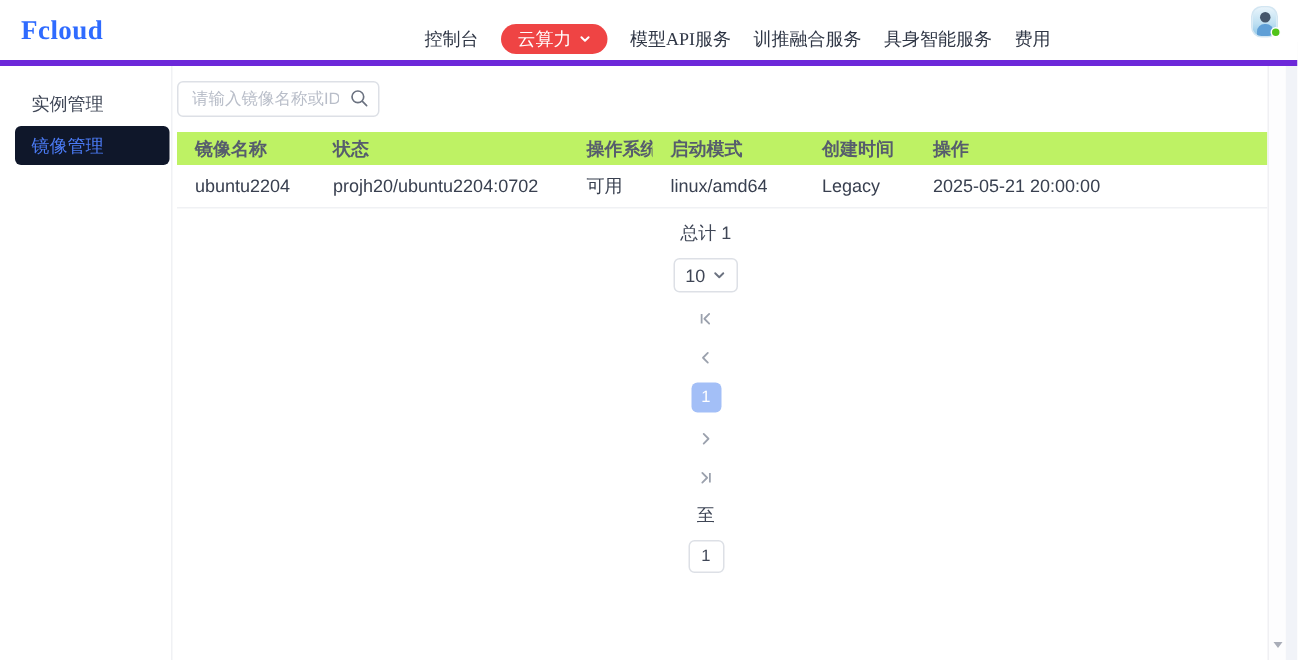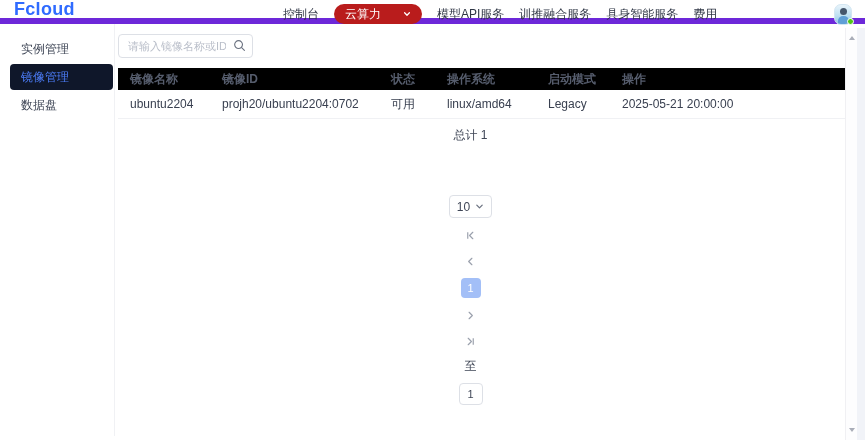--- a/index.html
+++ b/index.html
@@ -1,27 +1,27 @@
 <!DOCTYPE html>
 <html><head>
 <meta charset="utf-8">
 <style>
   * { margin:0; padding:0; box-sizing:border-box; }
   html,body { width:865px; height:440px; overflow:hidden; background:#fff;
     font-family:"Liberation Sans","DejaVu Sans",sans-serif; }
   .page { position:relative; width:865px; height:440px; background:#fff; }
 
   
-  .header { position:relative; height:24px; background:#fff; border-bottom:6px solid #6d28d9;
-    display:flex; align-items:center; z-index:5; }
+  .header { position:relative; height:44px; background:#fff; border-bottom:4px solid #6d28d9;
+    display:flex; align-items:center; z-index:5;font-family:Liberation Serif, serif; }
   .logo { margin-left:14px; font-size:18px; font-weight:700; color:#2f6bff; letter-spacing:.3px; }
-  .nav { position:absolute; left:283px; top:0; height:28px; display:flex; align-items:center; gap:15px; }
+  .nav { position:absolute; left:283px; top:12px; height:28px; display:flex; align-items:center; gap:15px; }
   .nav-item { font-size:12px; color:#2f3645; cursor:pointer; white-space:nowrap; }
-  .nav-pill { background:#b91c1c; color:#fff; height:20px; border-radius:11px; padding:0 11px;
-    display:flex; align-items:center; gap:22px; font-size:12px; cursor:pointer; }
+  .nav-pill { background:#ef4444; color:#fff; height:20px; border-radius:11px; padding:0 11px;
+    display:flex; align-items:center; gap:5px; font-size:12px; cursor:pointer; }
   .chev-down { width:8px; height:8px; display:inline-block; }
   .avatar-wrap { position:absolute; right:12px; top:4px; width:20px; height:21px; cursor:pointer; }
   .avatar { width:18px; height:21px; margin-left:1px; border-radius:7px;
     background:linear-gradient(180deg,#e8f4fb 0%,#bfe0f2 55%,#8fc6e8 100%);
     position:relative; overflow:hidden; border:1px solid #d3e6f2; }
   .avatar .head { position:absolute; left:5px; top:3px; width:7px; height:7px; border-radius:50%; background:#45566b; }
   .avatar .body { position:absolute; left:3px; top:11px; width:11px; height:9px; border-radius:5px 5px 0 0; background:#5f9fd6; }
   .status-dot { position:absolute; right:-1px; bottom:0; width:7px; height:7px; border-radius:50%;
     background:#52c41a; border:1px solid #fff; }
 
@@ -39,31 +39,31 @@
   .search-box input { width:100%; height:100%; border:1px solid #dde0e6; border-radius:4px;
     padding:0 26px 0 9px; font-size:11px; color:#3f4656; outline:none;
     font-family:"Liberation Sans","DejaVu Sans",sans-serif; }
   .search-box input::placeholder { color:#b9bec9; }
   .search-icon { position:absolute; right:7px; top:5px; width:13px; height:13px; cursor:pointer; }
 
   
   .table { width:727px; font-size:12px; }
   .trow { display:grid; grid-template-columns:92px 169px 56px 101px 74px 140px auto; align-items:center; }
   .trow > div { padding-left:12px; white-space:nowrap; overflow:hidden; }
-  .thead { background:#000000; height:22px; color:#565d6d; font-weight:700; }
+  .thead { background:#bef264; height:22px; color:#565d6d; font-weight:700; }
   .tbody-row { height:29px; color:#394050; border-bottom:1px solid #f0f1f4; background:#fff; }
   .action-box { display:inline-block; border:1px solid #e2574c; border-radius:6px;
     padding:3px 8px; }
   .action-link { color:#5069e5; font-size:12px; cursor:pointer; }
 
   
   .pagination { display:flex; justify-content:flex-end; align-items:center; gap:8px;
     margin:8px 22px 0 0; font-size:12px; color:#3f4656;flex-direction:column; }
   .pgsize { display:flex; align-items:center; gap:5px; border:1px solid #dde0e6; border-radius:4px;
-    height:23px; padding:0 7px; cursor:pointer; background:#fff;margin-top:43px; }
+    height:23px; padding:0 7px; cursor:pointer; background:#fff; }
   .pg-btn { width:18px; height:18px; display:flex; align-items:center; justify-content:center;
     color:#9ba1ad; cursor:pointer; }
   .pg-current { width:20px; height:20px; border-radius:4px; background:#a3bff7; color:#fff;
     display:flex; align-items:center; justify-content:center; font-size:11px; cursor:pointer; }
   .goto-input { width:24px; height:22px; border:1px solid #dde0e6; border-radius:4px;
     text-align:center; font-size:11px; color:#3f4656; outline:none;
     font-family:"Liberation Sans","DejaVu Sans",sans-serif; }
 
   
   .right-gutter { position:absolute; right:0; top:28px; width:8px; height:412px; background:#f1f3f8; }
@@ -103,40 +103,39 @@
       </div>
       <div class="status-dot"></div>
     </div>
   </div>
 
   <div class="content">
 
     <div class="sidebar">
       <div class="side-item">实例管理</div>
       <div class="side-item active">镜像管理</div>
-      <div class="side-item">数据盘</div>
     </div>
 
     <div class="main">
 
       <div class="search-box">
         <input type="text" placeholder="请输入镜像名称或ID" style="">
         <svg class="search-icon" viewBox="0 0 14 14">
           <circle cx="6" cy="6" r="4.2" fill="none" stroke="#6b7280" stroke-width="1.2"></circle>
           <line x1="9.3" y1="9.3" x2="12.3" y2="12.3" stroke="#6b7280" stroke-width="1.2" stroke-linecap="round"></line>
         </svg>
       </div>
 
       <div class="table">
         <div class="trow thead">
           <div>镜像名称</div>
-          <div>镜像ID</div>
           <div>状态</div>
           <div>操作系统</div>
           <div>启动模式</div>
+          <div>创建时间</div>
           <div>操作</div>
         </div>
 
         <div class="trow tbody-row">
           <div>ubuntu2204</div>
           <div>projh20/ubuntu2204:0702</div>
           <div>可用</div>
           <div>linux/amd64</div>
           <div>Legacy</div>
           <div>2025-05-21 20:00:00</div>

